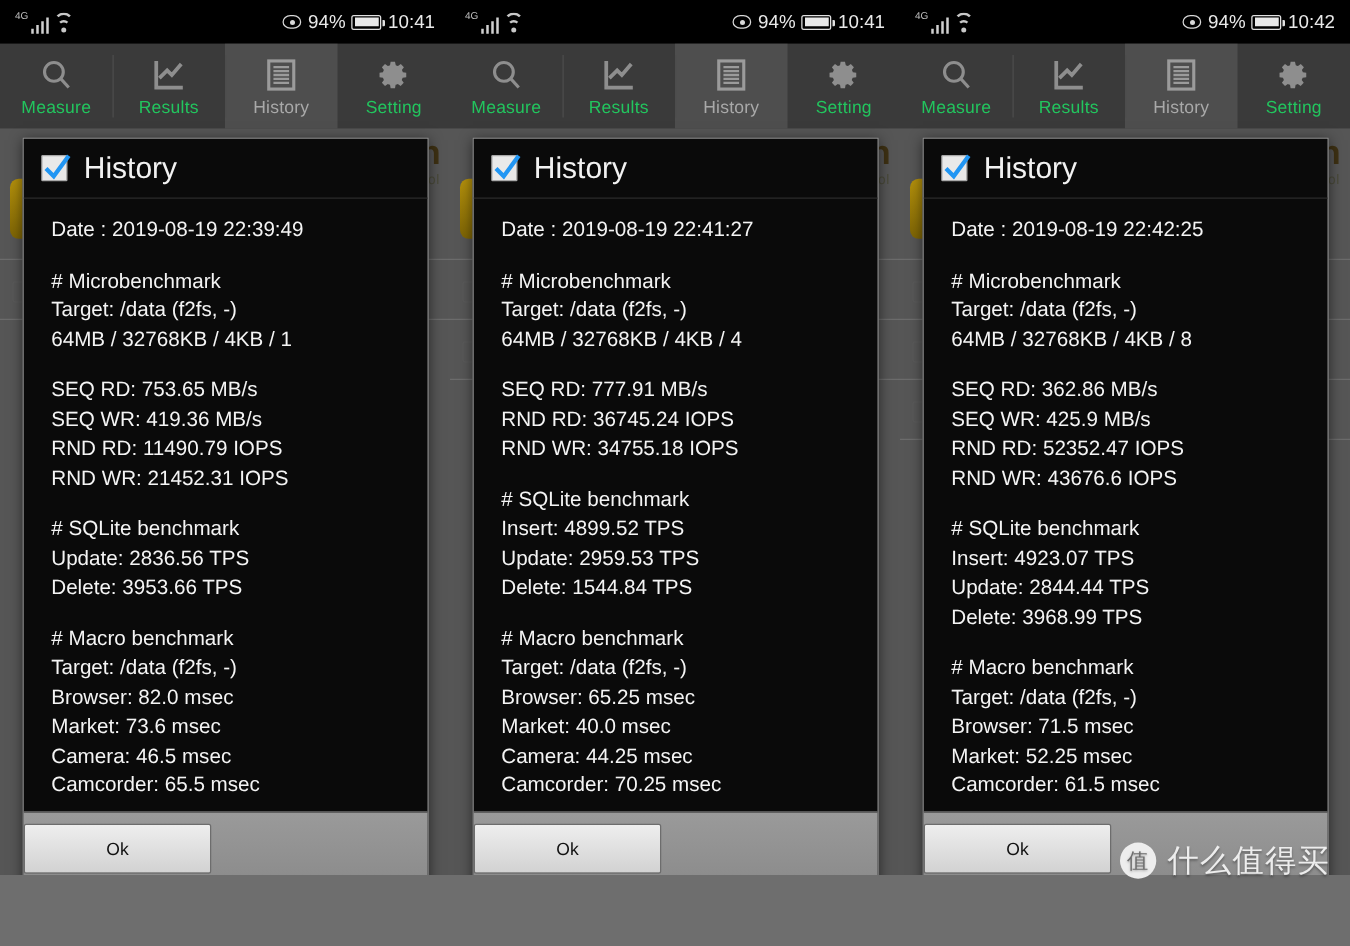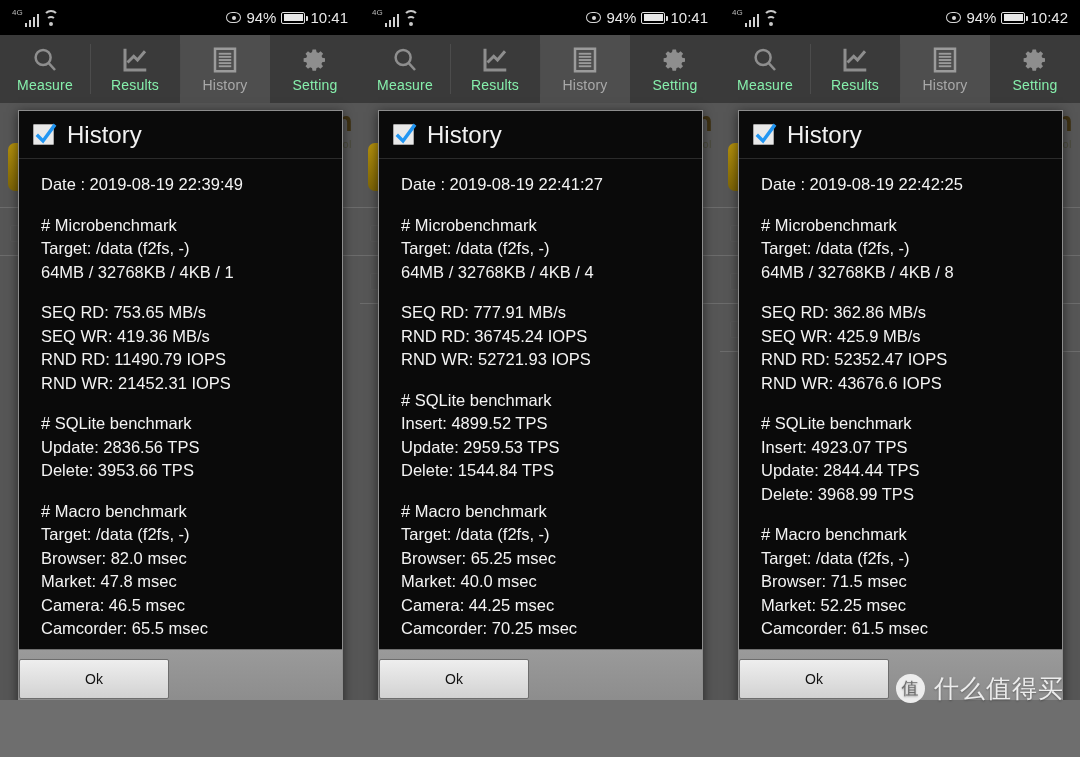--- a/index.html
+++ b/index.html
@@ -48,21 +48,21 @@
   .batt::after { content:""; position:absolute; right:-4px; top:3px; width:2.5px; height:5px; background:#e0e0e0; border-radius:0 1px 1px 0; }
   .batt i { position:absolute; left:1.5px; top:1.5px; bottom:1.5px; width:85%; background:#e8e8e8; display:block; }
 
   
   .tabbar { display:flex; height:68px; background:#3a3a3a; }
   .tab { flex:1; display:flex; flex-direction:column; align-items:center;
          justify-content:center; gap:2px; position:relative; color:#9a9a9a; }
   .tab + .tab::before { content:""; position:absolute; left:0; top:9px; bottom:9px; width:1px; background:#4c4c4c; }
   .tab.active { background:#4e4e4e; }
   .tab.active + .tab::before { background:transparent; }
-  .tab-label { font-size:14px; color:#86efac; letter-spacing:.2px; }
+  .tab-label { font-size:14px; color:#22c55e; letter-spacing:.2px; }
   .tab.active .tab-label { color:#a9a9a9; }
   .tab-icon { width:30px; height:30px; display:block; }
 
   
   .appbg { position:relative; height:597px; background:#565656; overflow:hidden; }
   .bg-brand { position:absolute; right:8px; top:6px; text-align:right; line-height:1; }
   .bg-brand .b1 { font-size:27px; font-weight:bold; color:#3e3113; letter-spacing:-.5px; }
   .bg-brand .b2 { font-size:11px; color:#4a4a3a; margin-top:3px; letter-spacing:.5px;}
   .bg-clear {
     position:absolute; left:8px; top:40px; width:148px; height:48px;
@@ -230,21 +230,21 @@
         <div class="ln">RND RD: 11490.79 IOPS</div>
         <div class="ln">RND WR: 21452.31 IOPS</div>
         <div class="gap"></div>
         <div class="ln"># SQLite benchmark</div>
         <div class="ln">Update: 2836.56 TPS</div>
         <div class="ln">Delete: 3953.66 TPS</div>
         <div class="gap"></div>
         <div class="ln"># Macro benchmark</div>
         <div class="ln">Target: /data (f2fs, -)</div>
         <div class="ln">Browser: 82.0 msec</div>
-        <div class="ln">Market: 47.8 msec</div>
+        <div class="ln">Market: 73.6 msec</div>
         <div class="ln">Camera: 46.5 msec</div>
         <div class="ln">Camcorder: 65.5 msec</div>
       </div>
       <div class="dlg-foot">
         <button class="okbtn">Ok</button>
       </div>
     </div>
   </div>
 
   <div class="panel p2">
@@ -344,21 +344,21 @@
       </div>
       <div class="dlg-body">
         <div class="ln"><span>Date : </span><span>2019-08-19 22:41:27</span></div>
         <div class="gap"></div>
         <div class="ln"># Microbenchmark</div>
         <div class="ln">Target: /data (f2fs, -)</div>
         <div class="ln">64MB / 32768KB / 4KB / 4</div>
         <div class="gap"></div>
         <div class="ln">SEQ RD: 777.91 MB/s</div>
         <div class="ln">RND RD: 36745.24 IOPS</div>
-        <div class="ln">RND WR: 52721.93 IOPS</div>
+        <div class="ln">RND WR: 34755.18 IOPS</div>
         <div class="gap"></div>
         <div class="ln"># SQLite benchmark</div>
         <div class="ln">Insert: 4899.52 TPS</div>
         <div class="ln">Update: 2959.53 TPS</div>
         <div class="ln">Delete: 1544.84 TPS</div>
         <div class="gap"></div>
         <div class="ln"># Macro benchmark</div>
         <div class="ln">Target: /data (f2fs, -)</div>
         <div class="ln">Browser: 65.25 msec</div>
         <div class="ln">Market: 40.0 msec</div>

